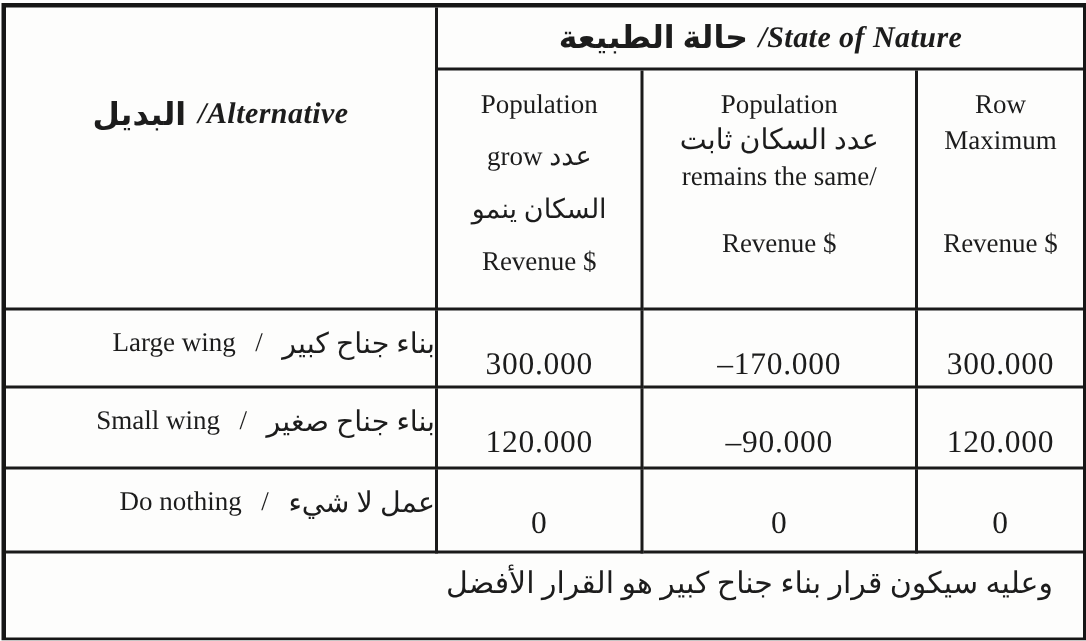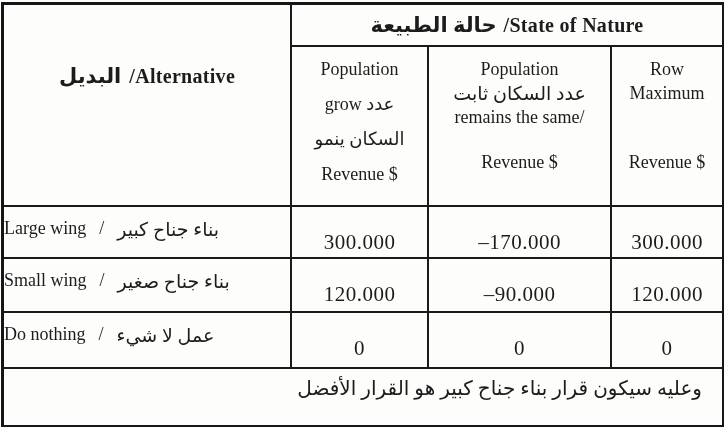--- a/index.html
+++ b/index.html
@@ -11,34 +11,34 @@
        grid-template-rows:42px 160px 52px 54px 56px 56px;}
   .c{box-sizing:border-box;overflow:hidden;}
   .br{border-right:2px solid #1a1a1a;}
   .bb{border-bottom:2px solid #1a1a1a;}
 
   
   .alt-cell{grid-column:1;grid-row:1/3;display:flex;align-items:center;justify-content:center;
             padding-bottom:58px;gap:8px;font-size:20px;}
   .son-cell{grid-column:2/5;grid-row:1;display:flex;align-items:center;justify-content:center;
             gap:7px;font-size:20px;}
-  .lat-it{font-weight:bold;letter-spacing:.3px;}
+  .lat-it{font-style:italic;font-weight:bold;letter-spacing:.3px;}
   .ar-hdr{font-size:21px;font-weight:bold;}
 
   
   .colhdr{grid-row:2;text-align:center;font-size:18px;padding-top:12px;line-height:21px;}
   .colhdr .line{white-space:nowrap;}
   .sp-wide .line{margin-bottom:14px;}
   .sp-tight .line{margin-bottom:3px;}
   .rev1{margin-top:10px;}
   .rev2{margin-top:24px;}
   .rev3{margin-top:48px;}
 
   
-  .lbl{display:flex;justify-content:flex-start;align-items:flex-start;padding-top:11px;
+  .lbl{display:flex;justify-content:flex-end;align-items:flex-start;padding-top:11px;
        gap:13px;font-size:18px;white-space:nowrap;}
   .lbl .ar{font-size:19px;}
   .val{text-align:center;font-size:21px;padding-top:23px;letter-spacing:.5px;}
 
   
   .foot{grid-column:1/5;grid-row:6;text-align:right;padding:7px 20px 0 0;
         font-size:20px;direction:rtl;}
 </style>
 </head>
 <body>

